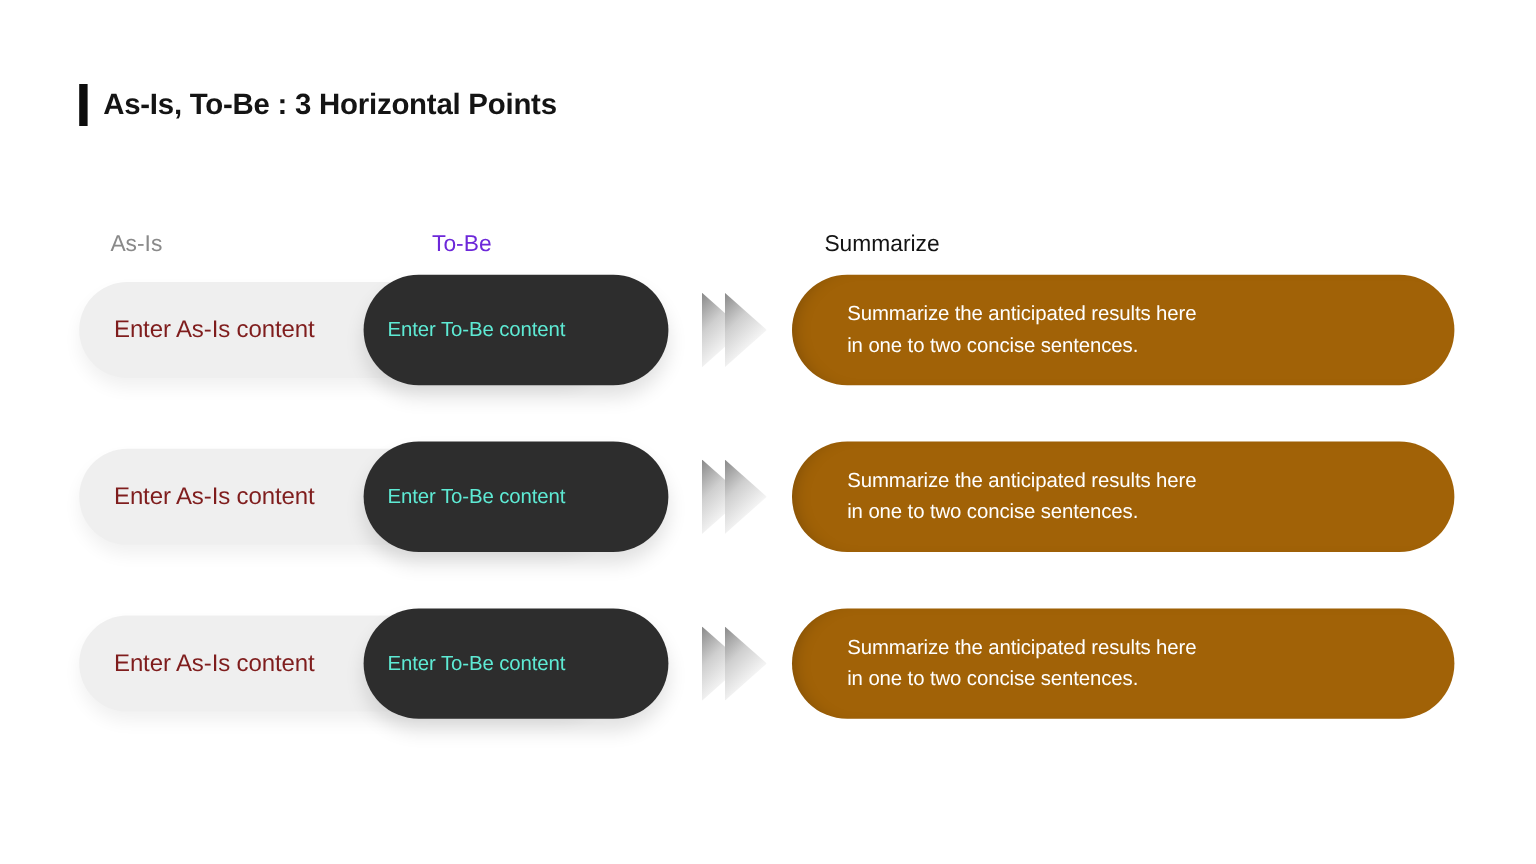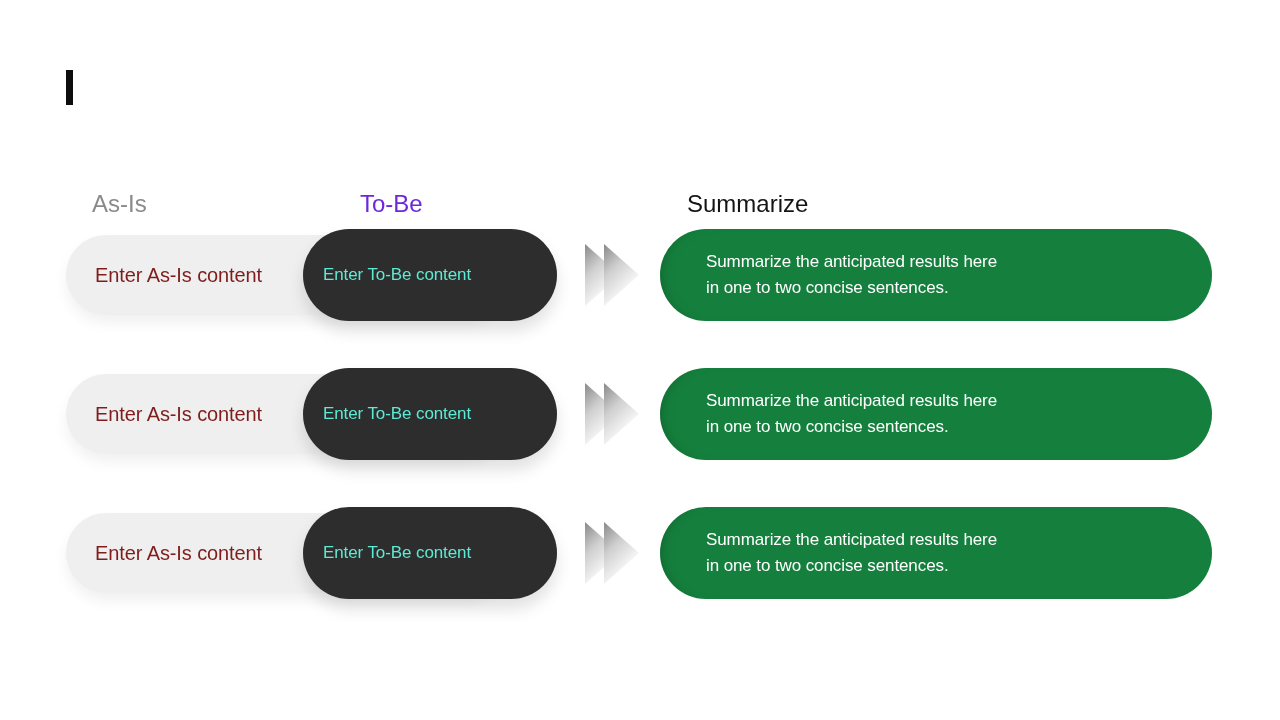--- a/index.html
+++ b/index.html
@@ -37,21 +37,21 @@
     color: #141414;
     white-space: nowrap;
   }
 
   
   .col-header {
     position: absolute;
     top: 191px;
     height: 26px;
     line-height: 26px;
-    font-size: 24px;
+    font-size: 19px;
     font-weight: 500;
     white-space: nowrap;
   }
   .col-header.as-is      { left: 92px;  color: #8a8a8a; }
   .col-header.to-be      { left: 360px; color: #6d28d9; }
   .col-header.conclusion { left: 687px; color: #141414; }
 
   
   .row { position: absolute; left: 0; width: 1280px; height: 92px; }
   .row.r0 { top: 229px; }
@@ -118,21 +118,21 @@
   .arrow .tri.t1 { left: 0; }
   .arrow .tri.t2 { left: 19px; }
 
   .pill-conclusion {
     position: absolute;
     left: 660px;
     top: 0;
     width: 552px;
     height: 92px;
     border-radius: 46px;
-    background: #15803d;
+    background: #a16207;
     box-shadow: inset 10px 0 14px -10px rgba(0,0,0,0.25);
     display: flex;
     flex-direction: column;
     justify-content: center;
     padding-left: 46px;
     box-sizing: border-box;
   }
   .pill-conclusion .line {
     font-size: 17px;
     line-height: 26px;
@@ -140,20 +140,21 @@
     letter-spacing: -0.1px;
     white-space: nowrap;
   }
 </style>
 </head>
 <body>
 
 <div class="slide">
 
   <div class="title-bar"></div>
+  <div class="title-text">As-Is, To-Be : 3 Horizontal Points</div>
 
   <div class="col-header as-is">As-Is</div>
   <div class="col-header to-be">To-Be</div>
   <div class="col-header conclusion">Summarize</div>
 
   <div class="row r0">
     <div class="pill-asis">
       <span class="txt">Enter As-Is content</span>
     </div>
     <div class="pill-tobe">

